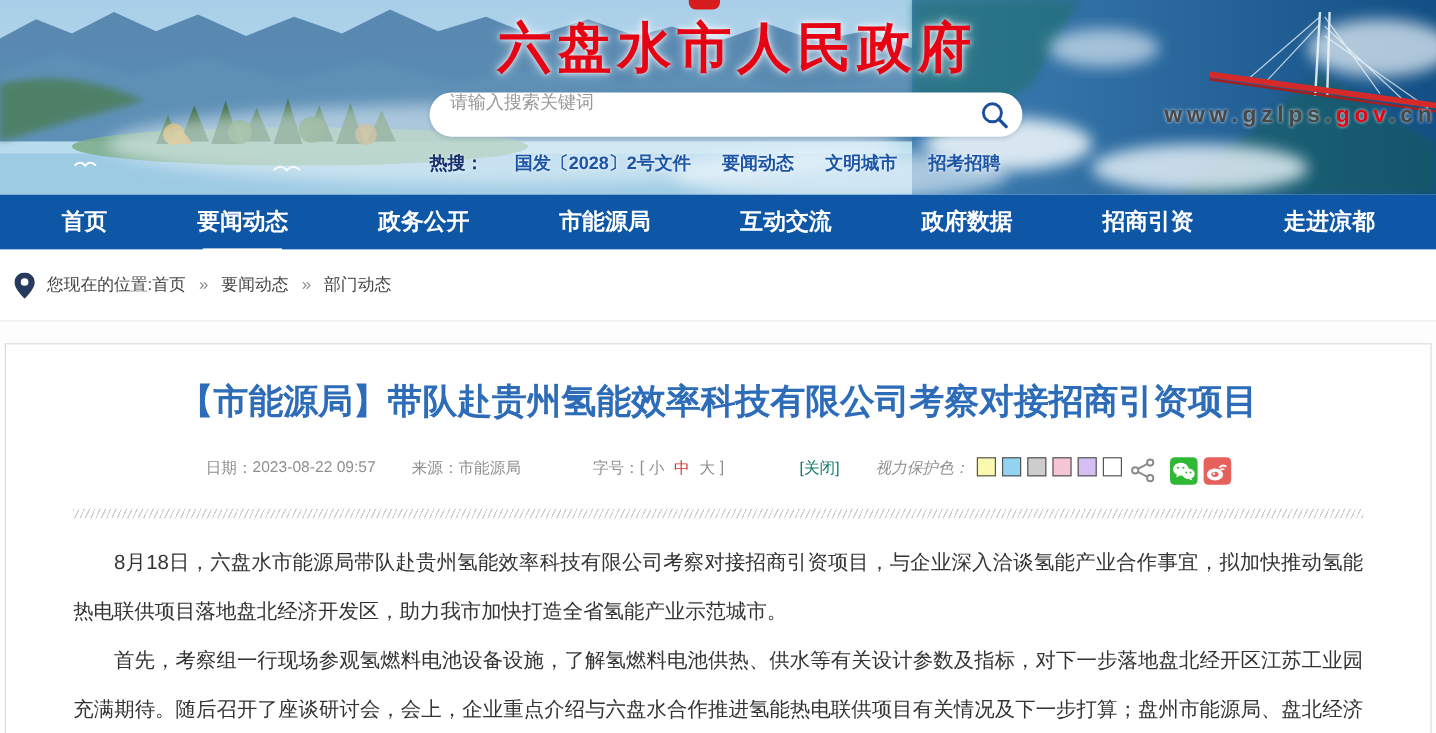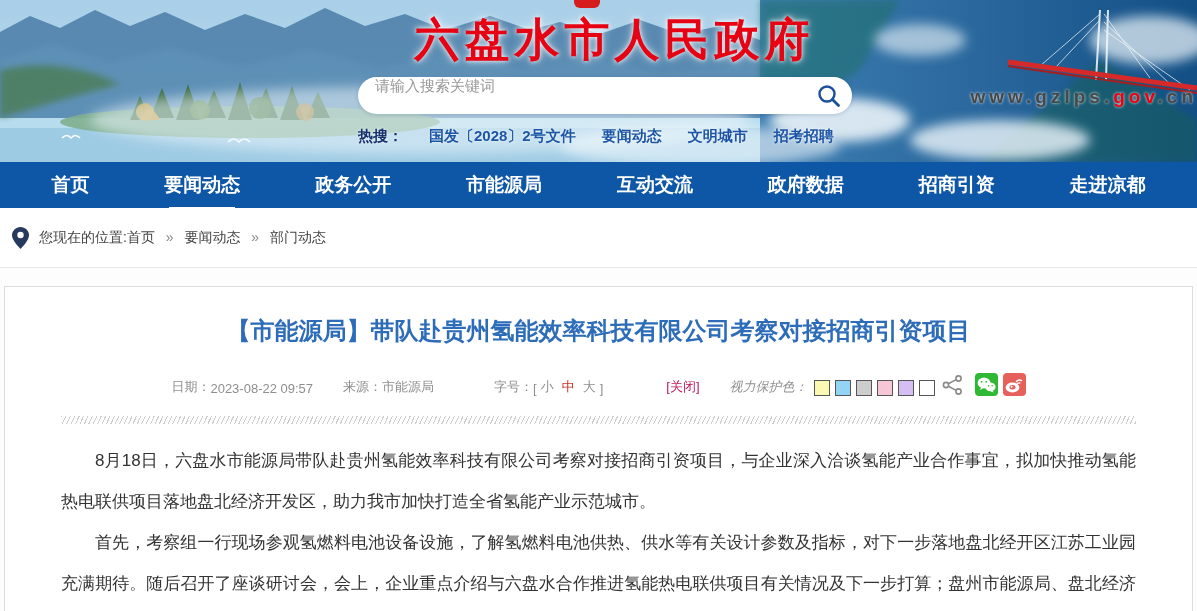--- a/index.html
+++ b/index.html
@@ -48,28 +48,28 @@
     align-items:center; padding:0 12px; border-bottom:1px solid #e9e9e9; }
   .pin { margin-right:10px; display:flex; }
   .crumb-text { font-size:14px; color:#444; }
   .crumb-link { color:#444; text-decoration:none; cursor:pointer; }
   .crumb-sep { color:#888; margin:0 7px; }
 
   
   .page-bg { width:1197px; height:350px; background:#fdfdfd; padding:18px 4px 0 4px; }
   .article-box { width:1189px; min-height:340px; background:#fff;
     border:1px solid #ddd; padding:24px 56px 20px 56px; }
-  .article-title { text-align:center; font-size:24px; font-weight:bold;
+  .article-title { text-align:center; font-size:29px; font-weight:bold;
     color:#2d6cb8; margin-top:4px; }
   .meta-row { margin-top:26px; display:flex; justify-content:center;
-    align-items:flex-end; font-size:13px; color:#8f8f8f; }
+    align-items:flex-start; font-size:13px; color:#8f8f8f; }
   .meta-row .biggap { width:30px; }
   .fs-small,.fs-large { color:#8f8f8f; cursor:pointer; margin:0 4px; }
   .fs-mid { color:#d0302a; cursor:pointer; margin:0 4px; }
-  .close-link { color:#be185d; cursor:pointer; text-decoration:none;margin-left:33px; }
+  .close-link { color:#0f766e; cursor:pointer; text-decoration:none;margin-left:33px; }
   .eye-label { font-style:italic; margin-right:6px; }
   .swatch { display:inline-block; width:16px; height:16px; border:1px solid #555;
     margin-right:5px; cursor:pointer; vertical-align:middle; }
   .share-node { margin:0 6px 0 2px; cursor:pointer; display:flex; }
   .share-ic { width:23px; height:23px; border-radius:4px; margin-left:5px;
     display:flex; align-items:center; justify-content:center; cursor:pointer; }
   .share-wechat { background:#2fb834; }
   .share-weibo { background:#e6605c; }
 
   .hatch-divider { margin:20px 0 16px 0; height:8px;

